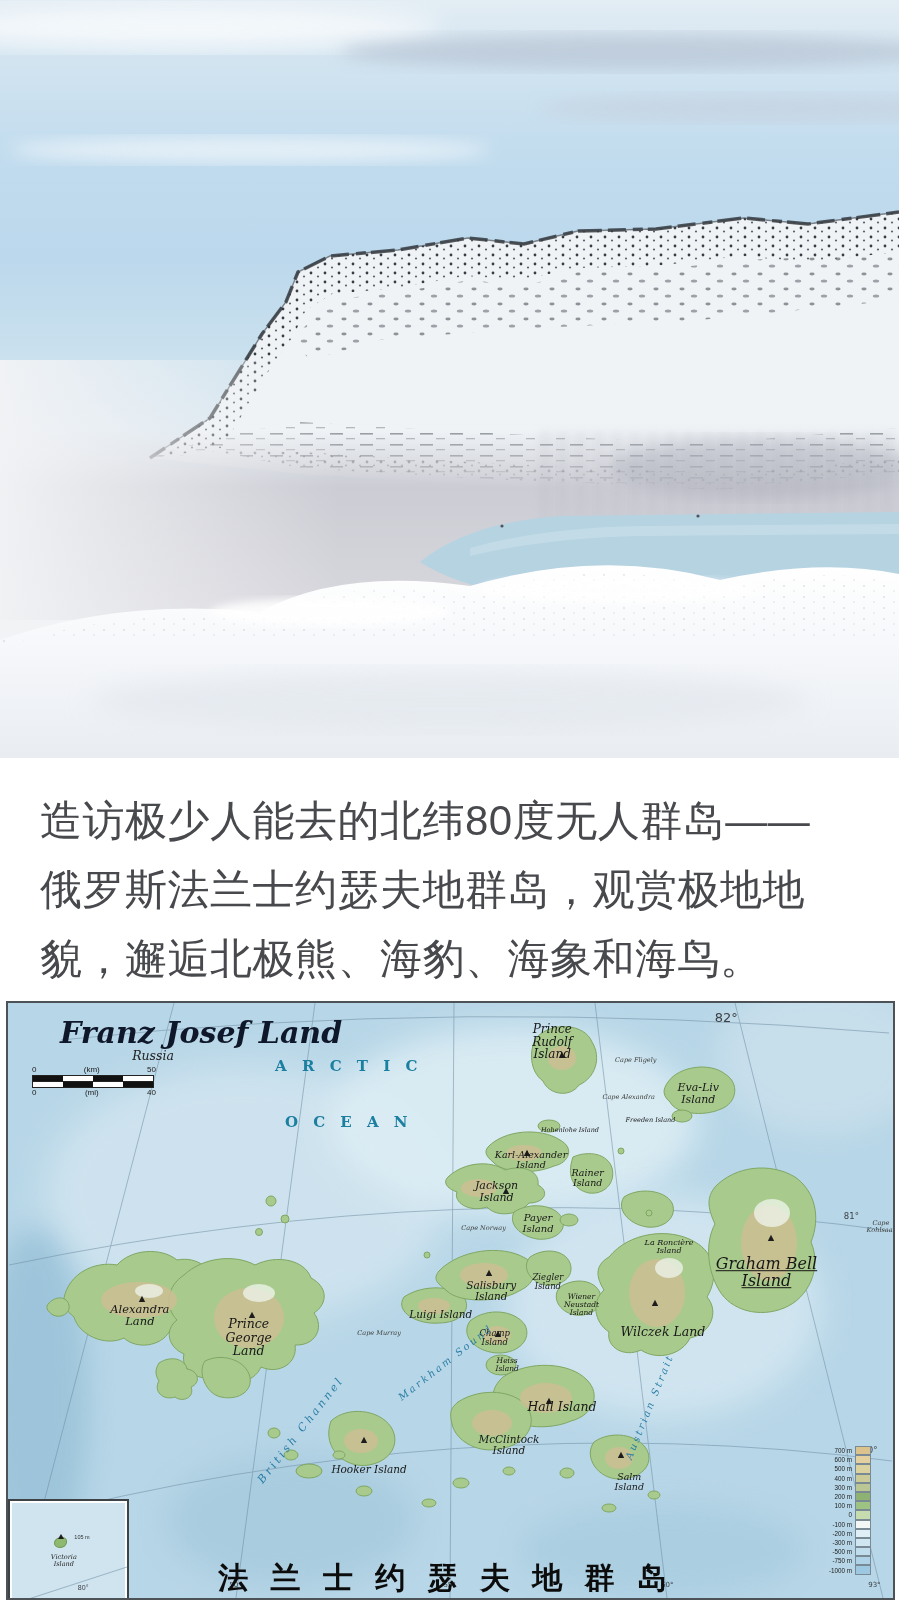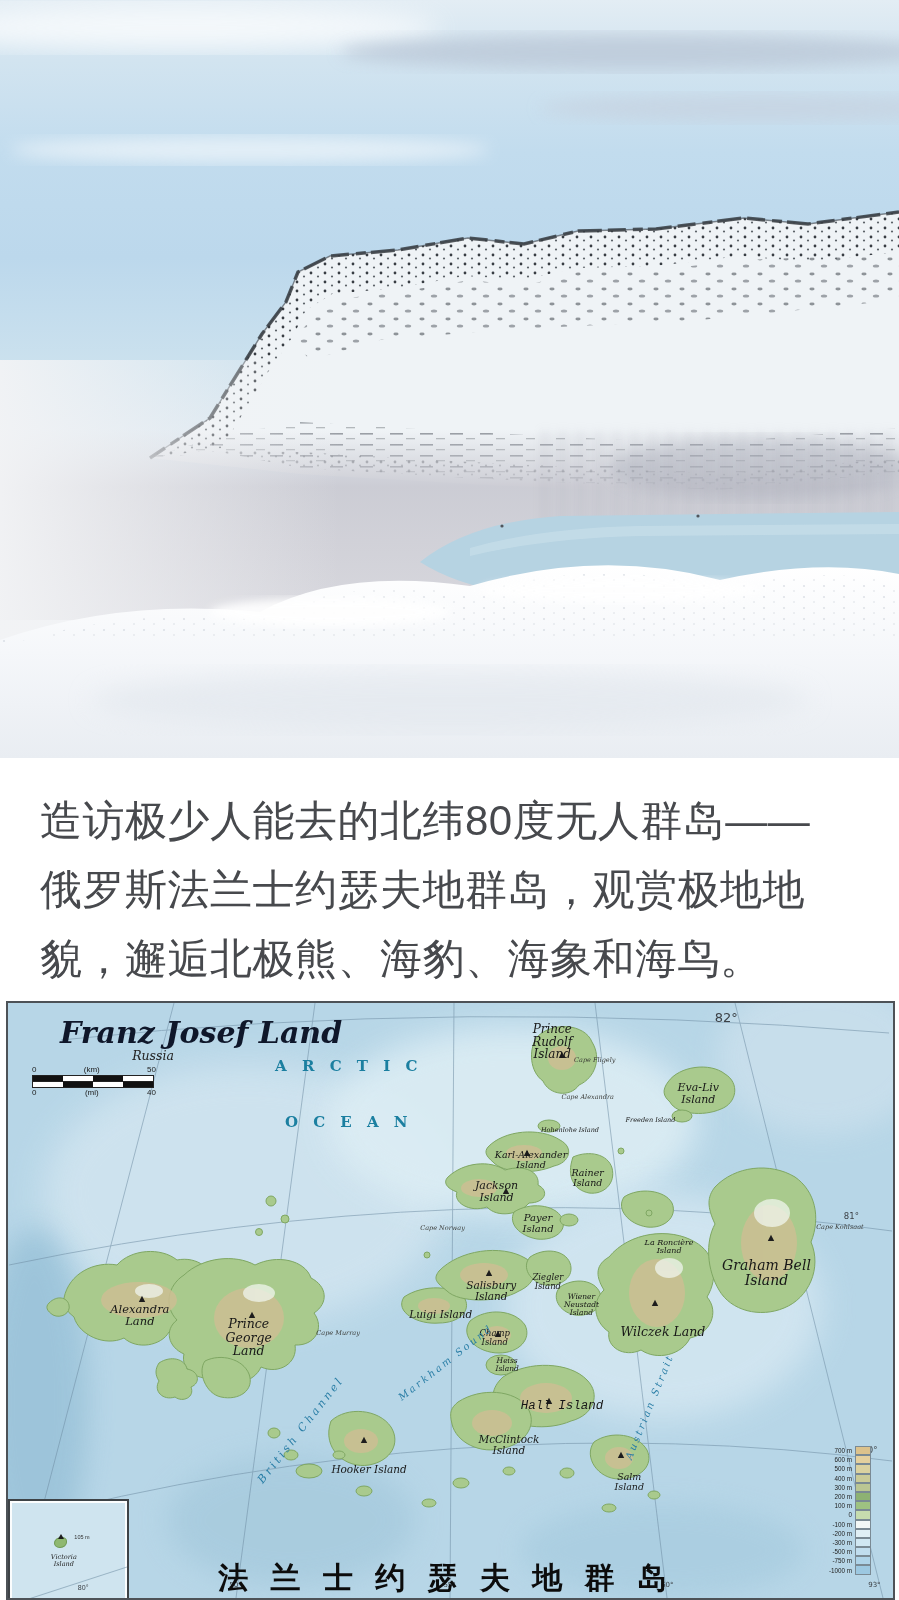--- a/index.html
+++ b/index.html
@@ -23,21 +23,21 @@
   .p-light3{left:56%;top:32%;width:36%;height:38%;background:#d6e8f2;filter:blur(16px);opacity:.8;}
   .p-deep1{left:-3%;top:38%;width:12%;height:58%;background:#9bc3d9;filter:blur(14px);opacity:.9;}
   .p-deep2{left:18%;top:76%;width:28%;height:22%;background:#a6cadd;filter:blur(14px);opacity:.8;}
   .p-deep3{left:58%;top:84%;width:32%;height:16%;background:#a9cde0;filter:blur(12px);opacity:.8;}
   .p-light4{left:80%;top:-4%;width:24%;height:26%;background:#c9dfec;filter:blur(14px);opacity:.9;}
   .map svg.geo{position:absolute;left:0;top:0;}
 
   .mlab{position:absolute;transform:translate(-50%,-50%);text-align:center;white-space:pre-line;
         line-height:1.05;color:#171717;font-family:"DejaVu Serif","Liberation Serif",serif;
         font-style:italic;pointer-events:none;}
-  .cape{color:#33332f;opacity:.95;}
+  .cape{color:#33332f;opacity:.95;margin-left:41px;}
   .sea{color:#2a7ea6;font-style:italic;}
   .grat{font-style:normal;font-family:"DejaVu Sans",sans-serif;color:#3c4146;}
 
   .map-title{position:absolute;left:52px;top:12px;font-family:"DejaVu Serif","Liberation Serif",serif;
              font-style:italic;font-weight:bold;font-size:30px;color:#0f172a;}
   .map-subtitle{position:absolute;left:145px;top:45px;transform:translateX(-50%);
              font-family:"DejaVu Serif",serif;font-style:italic;font-size:12.5px;color:#222;}
   .ocean-lab{position:absolute;transform:translateX(-50%);font-family:"DejaVu Serif",serif;
              font-weight:bold;font-size:15px;letter-spacing:5px;color:#1b7fa0;}
   .ocean1{left:38.5%;top:9%;}
@@ -328,36 +328,36 @@
         <div class="mlab isl" style="left: 59.1%; top: 26.4%; font-size: 9.5px; transform: translate(-50%, -50%);">Karl-Alexander
 Island</div>
         <div class="mlab isl" style="left: 65.5%; top: 29.4%; font-size: 9.5px; transform: translate(-50%, -50%);">Rainer
 Island</div>
         <div class="mlab isl" style="left: 55.2%; top: 31.8%; font-size: 11px; transform: translate(-50%, -50%);">Jackson
 Island</div>
         <div class="mlab isl" style="left: 59.9%; top: 37%; font-size: 10px; transform: translate(-50%, -50%);">Payer
 Island</div>
         <div class="mlab isl" style="left: 74.7%; top: 41%; font-size: 8px; transform: translate(-50%, -50%);">La Roncière
 Island</div>
-        <div class="mlab isl" style="left: 85.7%; top: 45.4%; font-size: 14px; transform: translate(-50%, -50%);">Graham Bell
+        <div class="mlab isl" style="left: 85.7%; top: 45.4%; font-size: 16px; transform: translate(-50%, -50%); text-decoration: underline;">Graham Bell
 Island</div>
         <div class="mlab isl" style="left: 74%; top: 55.3%; font-size: 12.5px; transform: translate(-50%, -50%);">Wilczek Land</div>
         <div class="mlab isl" style="left: 54.6%; top: 48.4%; font-size: 10.5px; transform: translate(-50%, -50%);">Salisbury
 Island</div>
         <div class="mlab isl" style="left: 61%; top: 46.9%; font-size: 8.5px; transform: translate(-50%, -50%);">Ziegler
 Island</div>
         <div class="mlab isl" style="left: 64.8%; top: 50.8%; font-size: 7.5px; transform: translate(-50%, -50%);">Wiener
 Neustadt
 Island</div>
         <div class="mlab isl" style="left: 55%; top: 56.3%; font-size: 8.5px; transform: translate(-50%, -50%);">Champ
 Island</div>
         <div class="mlab isl" style="left: 48.9%; top: 52.4%; font-size: 10.5px; transform: translate(-50%, -50%);">Luigi Island</div>
         <div class="mlab isl" style="left: 56.4%; top: 60.8%; font-size: 7.5px; transform: translate(-50%, -50%);">Heiss
 Island</div>
-        <div class="mlab isl" style="left: 62.6%; top: 67.9%; font-size: 12.5px; transform: translate(-50%, -50%); font-family: Liberation Mono, monospace;">Hall Island</div>
+        <div class="mlab isl" style="left: 62.6%; top: 67.9%; font-size: 12.5px; transform: translate(-50%, -50%);">Hall Island</div>
         <div class="mlab isl" style="left: 56.6%; top: 74.3%; font-size: 10.5px; transform: translate(-50%, -50%);">McClintock
 Island</div>
         <div class="mlab isl" style="left: 70.2%; top: 80.5%; font-size: 9.5px; transform: translate(-50%, -50%);">Salm
 Island</div>
         <div class="mlab isl" style="left: 14.9%; top: 52.5%; font-size: 11.5px; transform: translate(-50%, -50%);">Alexandra
 Land</div>
         <div class="mlab isl" style="left: 27.2%; top: 56.2%; font-size: 12.5px; transform: translate(-50%, -50%);">Prince
 George
 Land</div>
         <div class="mlab isl" style="left: 40.8%; top: 74.8%; font-size: 10.5px; transform: translate(-50%, -50%); margin-top: 22px;">Hooker Island</div>

